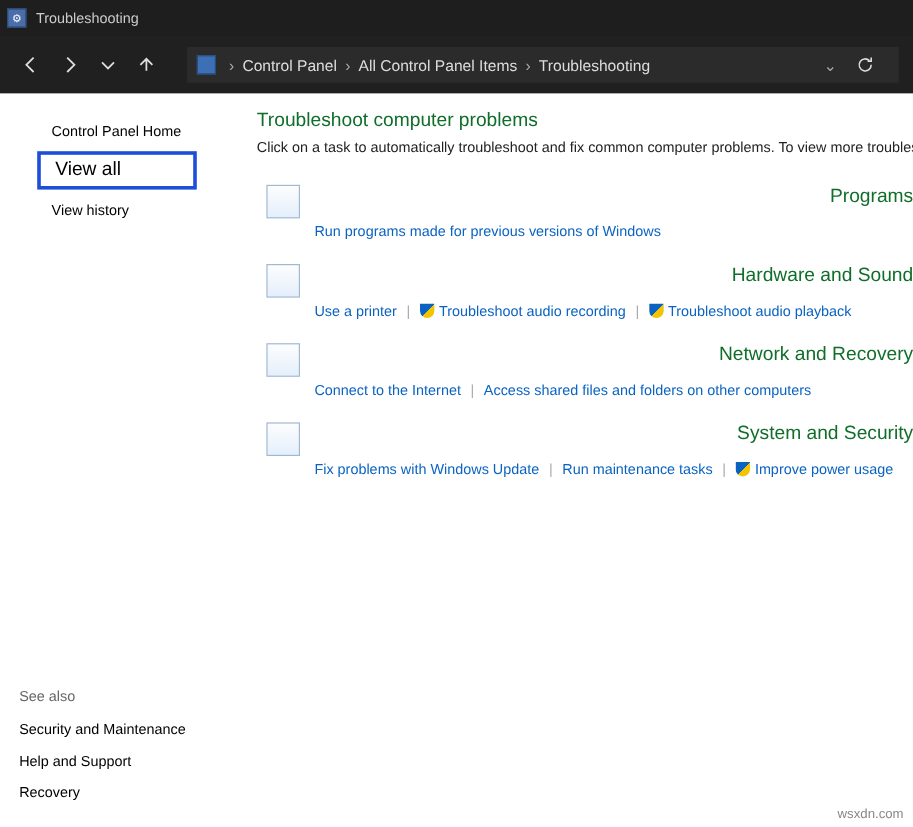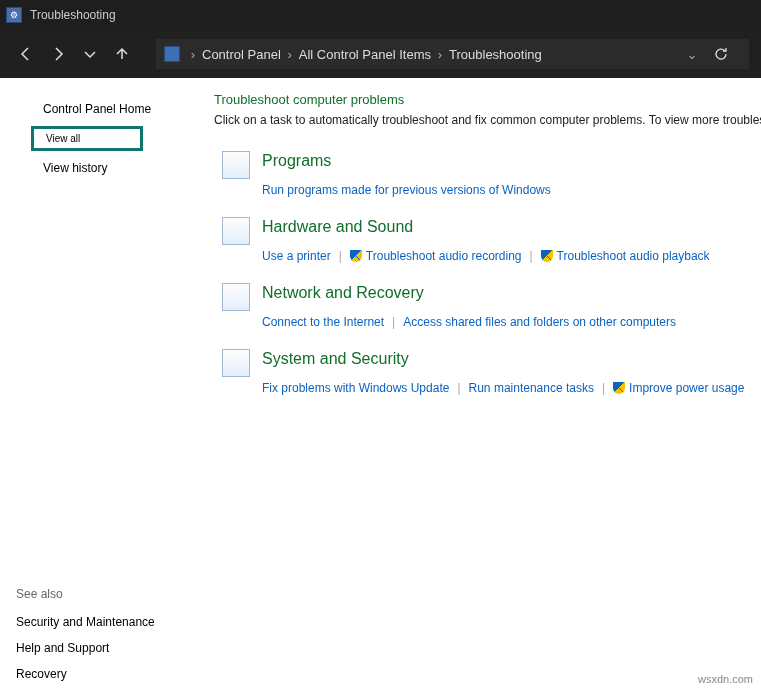--- a/index.html
+++ b/index.html
@@ -75,40 +75,40 @@
     position: relative;
   }
   .sidebar .link {
     color: #000;
     padding: 4px 12px;
     font-size: 12px;
     cursor: pointer;
     line-height: 18px;
   }
   .highlightbox {
-    border: 3px solid #0f766e;
+    border: 3px solid #1d4ed8;
     margin: 4px 0;
     display:inline-block;
     padding: 4px 60px 4px 12px;
-    font-size:10px;
+    font-size:16px;
   }
   .seealso {
     position: absolute;
-    bottom: 2px;
+    bottom: 16px;
     left: 16px;
   }
   .seealso .hdr { color: #666; margin-bottom: 8px; }
   .seealso .link { padding: 4px 0; }
   .main {
     flex:1;
     padding: 14px 0 0 4px;
     overflow: hidden;
   }
   .main h1 {
-    font-size: 13px;
+    font-size: 16px;
     font-weight: 400;
     color: #106e2a;
     margin: 0 0 6px 0;
   }
   .main .sub {
     font-size: 12px;
     color: #222;
     margin-bottom: 24px;
     white-space: nowrap;
   }
@@ -119,21 +119,21 @@
   }
   .caticon {
     width: 28px; height: 28px;
     border: 1px solid #9fb8d4;
     background: linear-gradient(#fdfdfd,#e4effb);
     margin-right: 12px;
     flex-shrink:0;
     display:flex;align-items:center;justify-content:center;
     font-size:14px;
   }
-  .catbody { flex:1; }
+  .catbody { flex:1;text-align:right; }
   .cattitle {
     font-size: 16px;
     color: #106e2a;
     line-height: 20px;
     cursor: pointer;
   }
   .sublinks {
     margin-top: 12px;
     font-size: 12px;
     display: flex;

